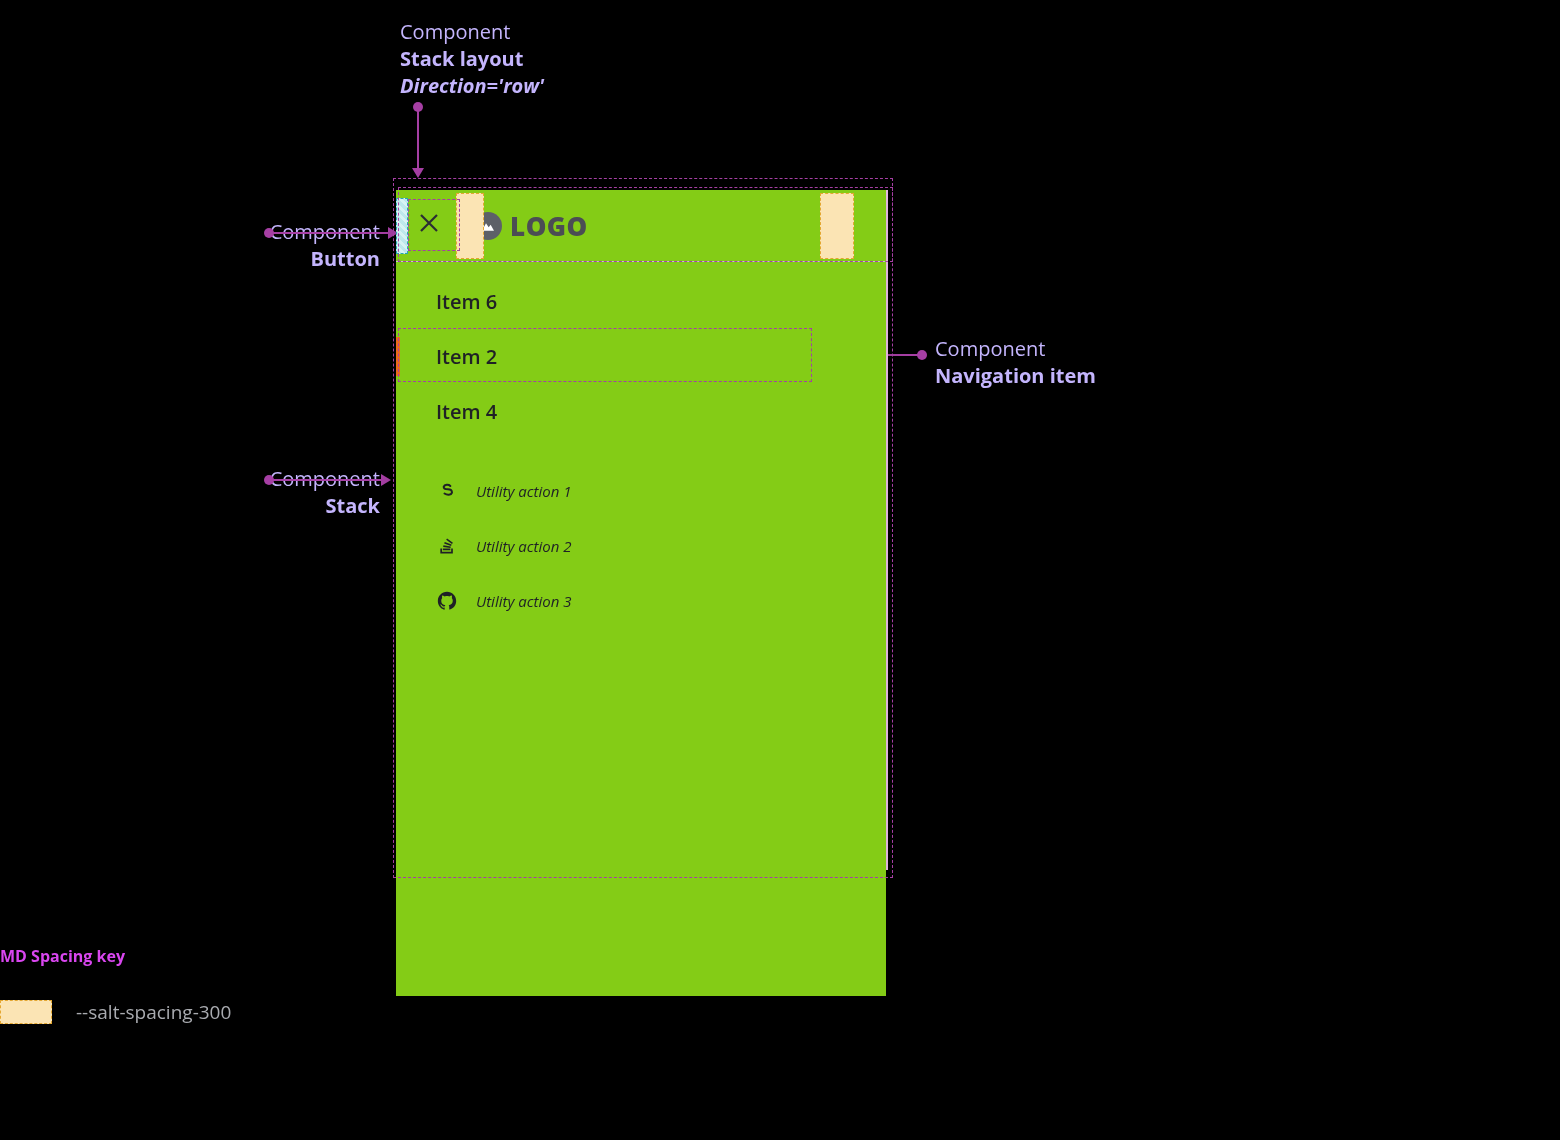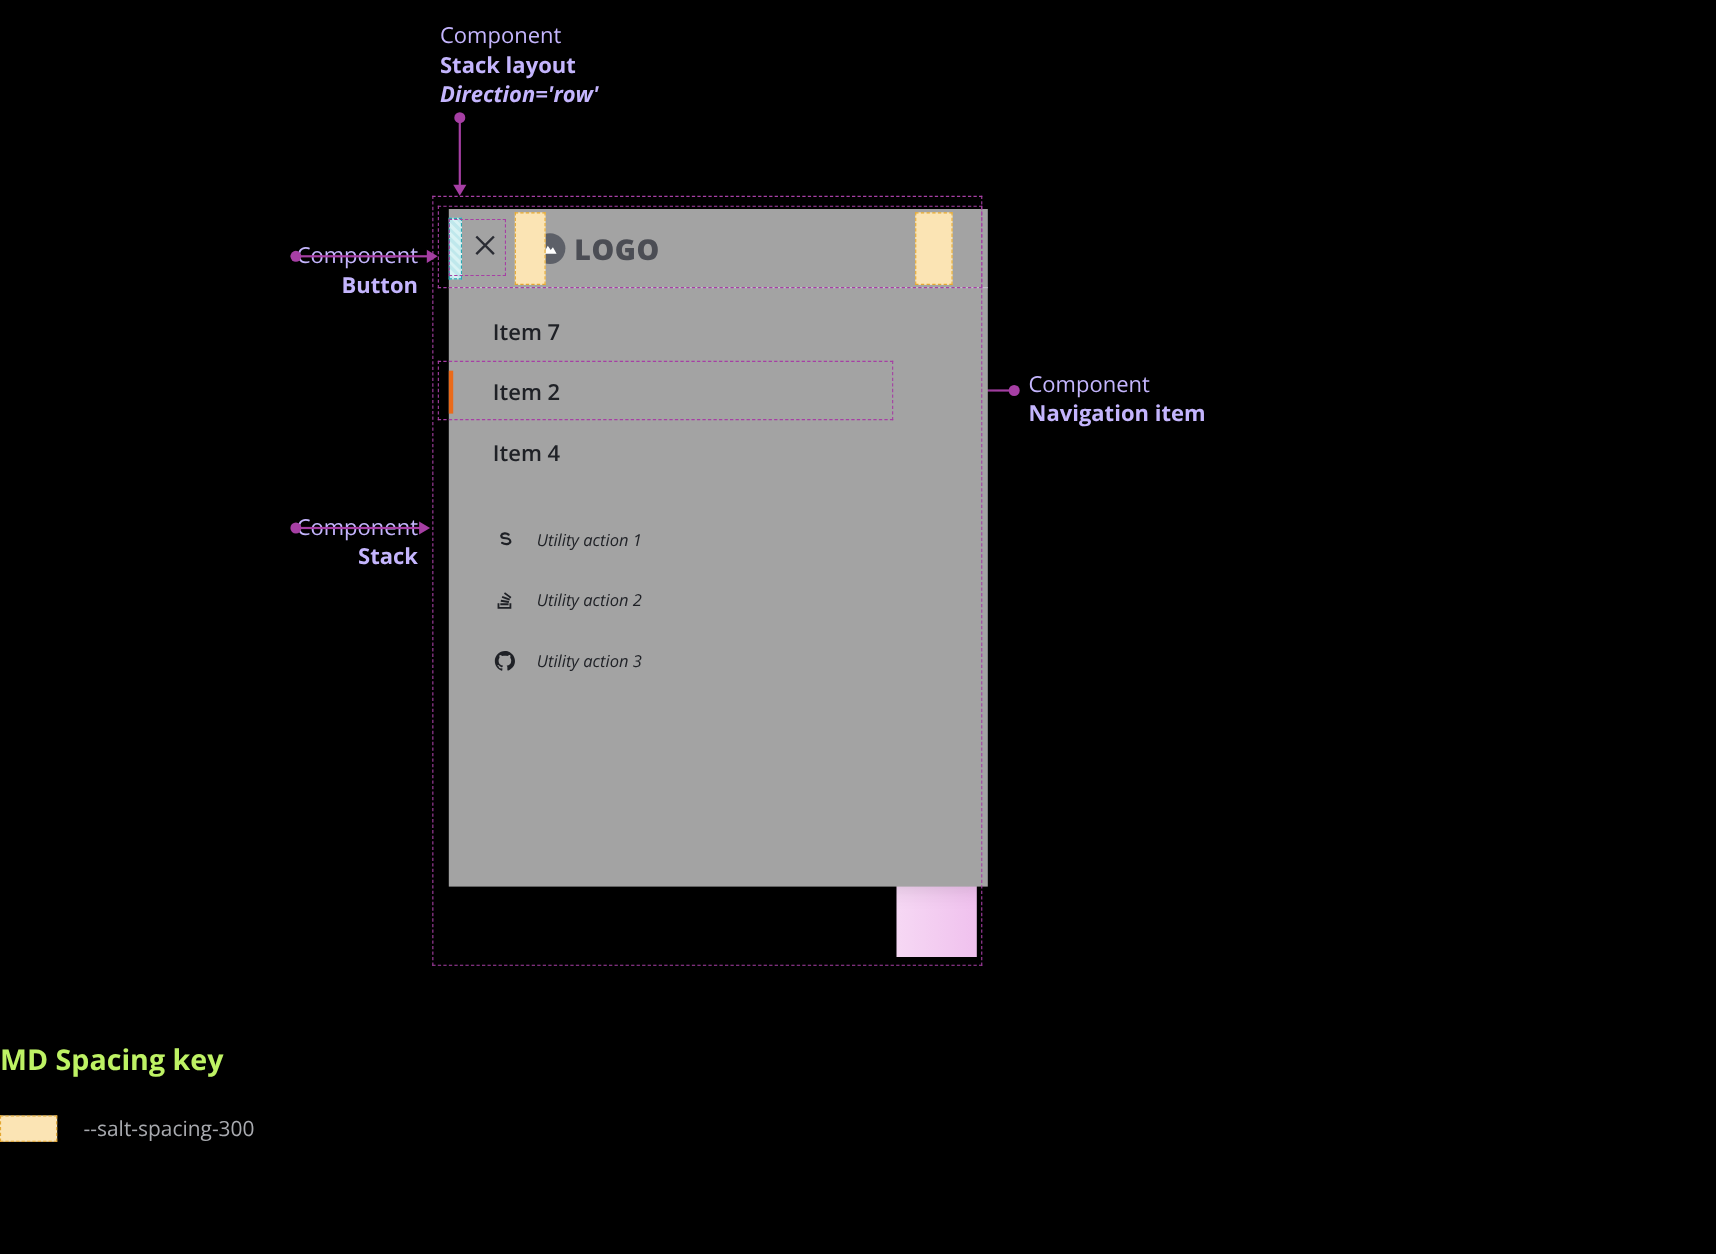--- a/index.html
+++ b/index.html
@@ -56,23 +56,23 @@
     border:1.5px dashed #2aa7b2;
   }
   .hl-300 {
     position:absolute;
     background:#fbe4b4;
     border:1.5px dashed #e4a731;
   }
 
   .drawer {
     position:absolute;
-    left:408px; top:190px;
-    width:490px; height:616px;
-    background:#a3a3a3;
+    left:396px; top:190px;
+    width:490px; height:806px;
+    background:#84cc16;
     box-shadow: 0 0 20px rgba(0,0,0,.15);
   }
   .overlay-strip {
     position:absolute;
     left:815px; top:190px;
     width:73px; height:680px;
     background: linear-gradient(to right, #f6d8f4, #f0c1ee);
   }
 
   .header {
@@ -124,21 +124,21 @@
     cursor:pointer;
     font-style:italic;
   }
   .util-item .ico { width:22px; height:22px; display:flex; align-items:center; justify-content:center; color:#1f2126; }
   .util-item .ico svg { width:20px; height:20px; }
 
   .util-group { padding-top:24px; }
 
   
   .legend { position:absolute; left:0; top:945px; color:#bfc1c6; }
-  .legend h3 { font-size:26px; font-weight:700; color:#bef264; margin-bottom:24px; }
+  .legend h3 { font-size:16px; font-weight:700; color:#d946ef; margin-bottom:24px; }
   .legend .row { display:flex; align-items:center; gap:24px; height:42px; font-size:19px; color:#a9abb0; }
   .legend .sw  { width:52px; height:24px; }
   .sw.s100 { background: repeating-linear-gradient(45deg,#bfe8ec 0 3px,#d8f3f4 3px 6px); border:1.5px dashed #2aa7b2; }
   .sw.s300 { background:#fbe4b4; border:1.5px dashed #e4a731; }
 </style>
 </head>
 <body>
 
 <div class="canvas">
 
@@ -196,21 +196,21 @@
           <svg viewBox="0 0 24 24">
               <path d="M3 19 L9 8 L13 14 L16 10 L21 19 Z"></path>
             </svg>
         </span>
         <span>LOGO</span>
       </div>
     </div>
 
     <div class="nav">
       <div class="nav-item">
-        <span>Item 7</span>
+        <span>Item 6</span>
       </div>
       <div class="nav-item active">
         <span>Item 2</span>
       </div>
       <div class="nav-item">
         <span>Item 4</span>
       </div>
 
       <div class="util-group">
         <div class="util-item">

